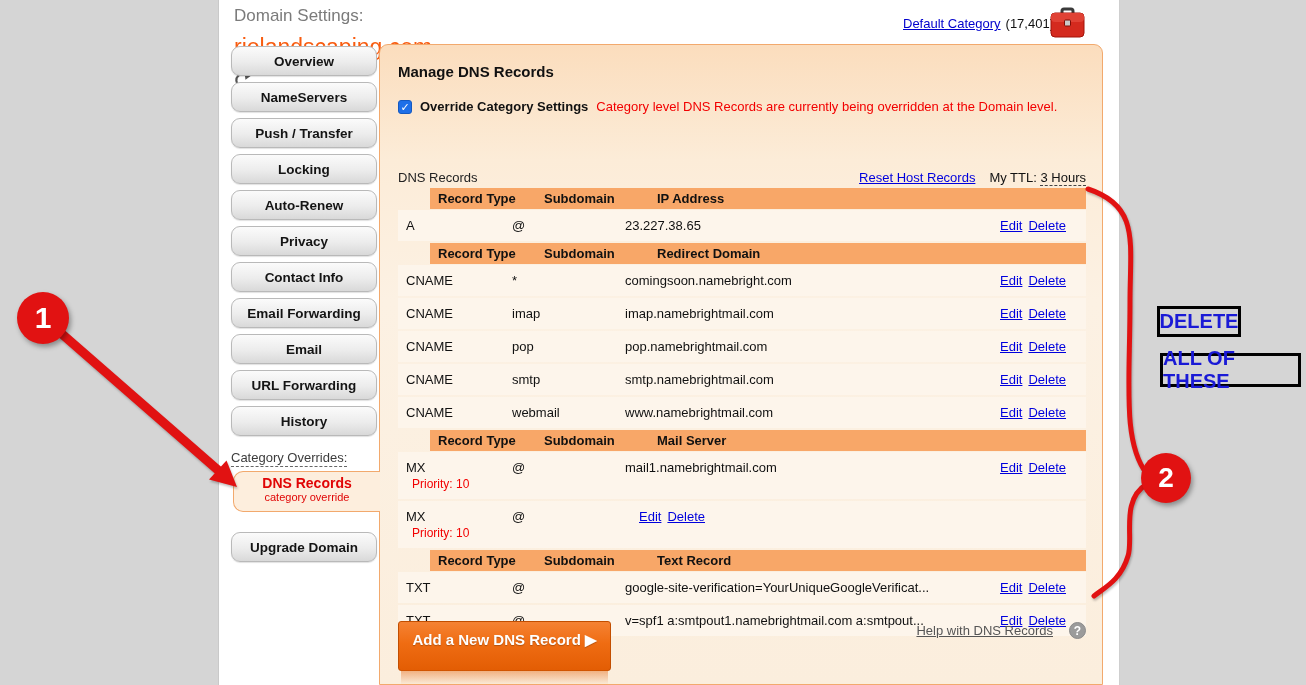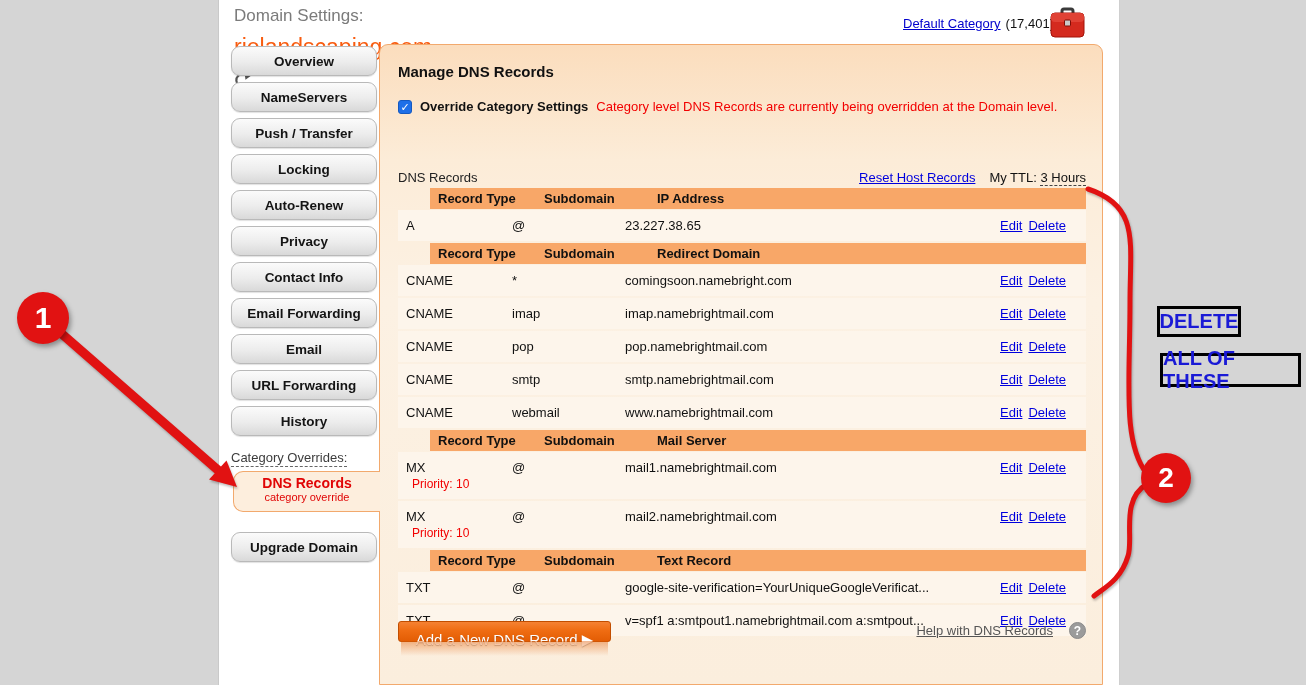--- a/index.html
+++ b/index.html
@@ -57,23 +57,23 @@
              padding:3px 0 3px 8px; margin-bottom:1px; align-items:center;margin-left:32px; }
   .row { display:flex; background:#fdf5eb; font-size:13px; color:#111;
          padding:8px 0 8px 8px; margin-bottom:2px; align-items:flex-start; }
   .c1 { width:106px; flex:none; }
   .c2 { width:113px; flex:none; }
   .c3 { flex:1; min-width:0; white-space:nowrap; overflow:hidden; }
   .c4 { width:100px; flex:none; text-align:right; padding-right:20px; white-space:nowrap; }
   .c4 .lnk { margin-left:6px; }
   .prio { color:#f20000; font-size:12px; padding-left:6px; padding-top:2px; }
 
-  .add-btn { position:absolute; left:18px; top:576px; width:213px; height:21px;
+  .add-btn { position:absolute; left:18px; top:576px; width:213px; height:50px;
              background:linear-gradient(180deg,#f58233 0%,#ef6c12 45%,#e35d04 100%);
-             border:1px solid #c24e00; border-radius:3px; color:#fff; font-weight:normal;
+             border:1px solid #c24e00; border-radius:3px; color:#fff; font-weight:bold;
              font-size:15px; text-align:center; line-height:36px; cursor:pointer;
              text-shadow:0 1px 1px rgba(0,0,0,.25); }
   .add-btn::after { content:""; position:absolute; left:2px; right:2px; top:100%; height:15px;
              background:linear-gradient(180deg,rgba(227,93,4,.45),rgba(227,93,4,0)); }
   .help-row { position:absolute; right:16px; top:577px; display:flex; align-items:center; gap:16px; }
   .help-lnk { font-size:13px; color:#555; text-decoration:underline; cursor:pointer; }
   .help-q { width:17px; height:17px; border-radius:50%; background:#9b9b9b; color:#fff;
             font-size:12px; font-weight:bold; text-align:center; line-height:17px;
             border:1px solid #8a8a8a; cursor:pointer; }
 
@@ -233,21 +233,20 @@
             <div class="c2">@</div>
             <div class="c3">mail1.namebrightmail.com</div>
             <div class="c4"><a class="lnk">Edit</a><a class="lnk">Delete</a></div>
           </div>
           <div class="row">
             <div class="c1">
               <div>MX</div>
               <div class="prio">Priority: 10</div>
             </div>
             <div class="c2">@</div>
-            <div class="c3">mail2.namebrightmail.com</div>
             <div class="c4"><a class="lnk">Edit</a><a class="lnk">Delete</a></div>
           </div>
           <div class="sec-hdr">
             <div class="c1">Record Type</div>
             <div class="c2">Subdomain</div>
             <div class="c3">Text Record</div>
           </div>
           <div class="row">
             <div class="c1">
               <div>TXT</div>

